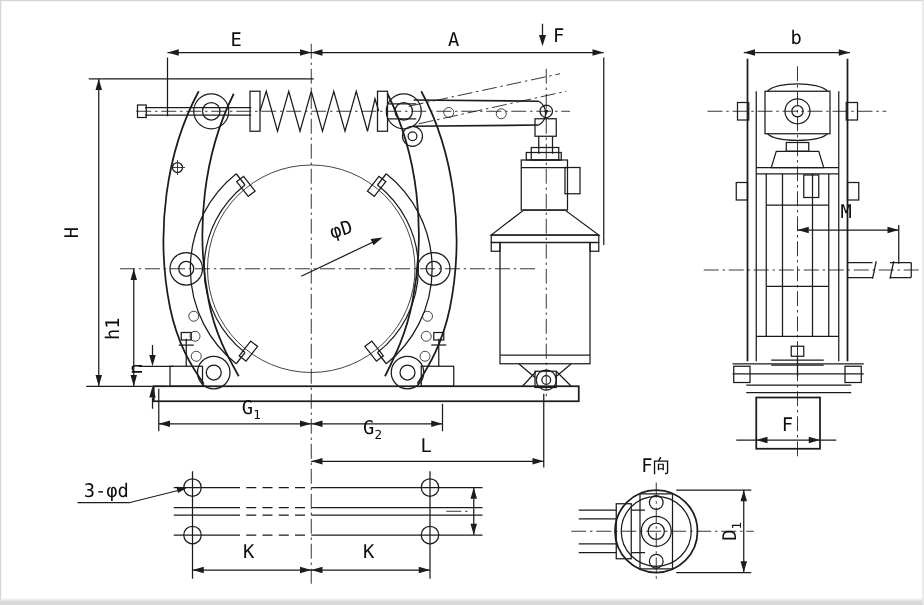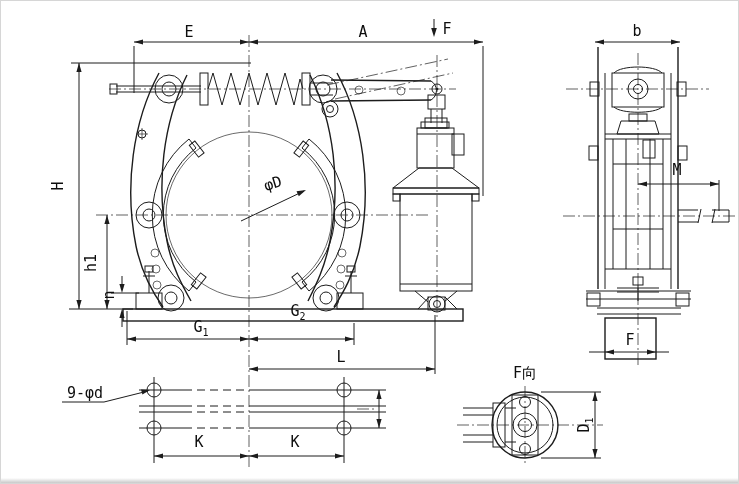--- a/index.html
+++ b/index.html
@@ -318,23 +318,23 @@
 </svg>
 
 <div class="lbl" style="left:188px;top:31px">E</div>
 <div class="lbl" style="left:362px;top:31px">A</div>
 <div class="lbl" style="left:446px;top:28px">F</div>
 <div class="lbl rot" style="left:57px;top:185px">H</div>
 <div class="lbl rot" style="left:90px;top:262px">h1</div>
 <div class="lbl rot" style="left:108px;top:294px">n</div>
 <div class="lbl tilt" style="left:272px;top:183px">φD</div>
 <div class="lbl" style="left:200px;top:328px"><span>G</span><span class="sub">1</span></div>
-<div class="lbl" style="left:297px;top:312px"><span>G</span><span class="sub">2</span></div>
+<div class="lbl" style="left:297px;top:344px"><span>G</span><span class="sub">2</span></div>
 <div class="lbl" style="left:340px;top:356px">L</div>
-<div class="lbl" style="left:84px;top:392px">9-φd</div>
+<div class="lbl" style="left:84px;top:392px">3-φd</div>
 <div class="lbl" style="left:198px;top:441px">K</div>
 <div class="lbl" style="left:294px;top:441px">K</div>
 <div class="lbl" style="left:636px;top:30px">b</div>
 <div class="lbl" style="left:676px;top:169px">M</div>
 <div class="lbl" style="left:629px;top:339px">F</div>
 <div class="lbl" style="left:524px;top:372px">F向</div>
 <div class="lbl rot" style="left:585px;top:424px"><span>D</span><span class="sub">1</span></div>
 
 
 <div class="edge-bottom"></div>

